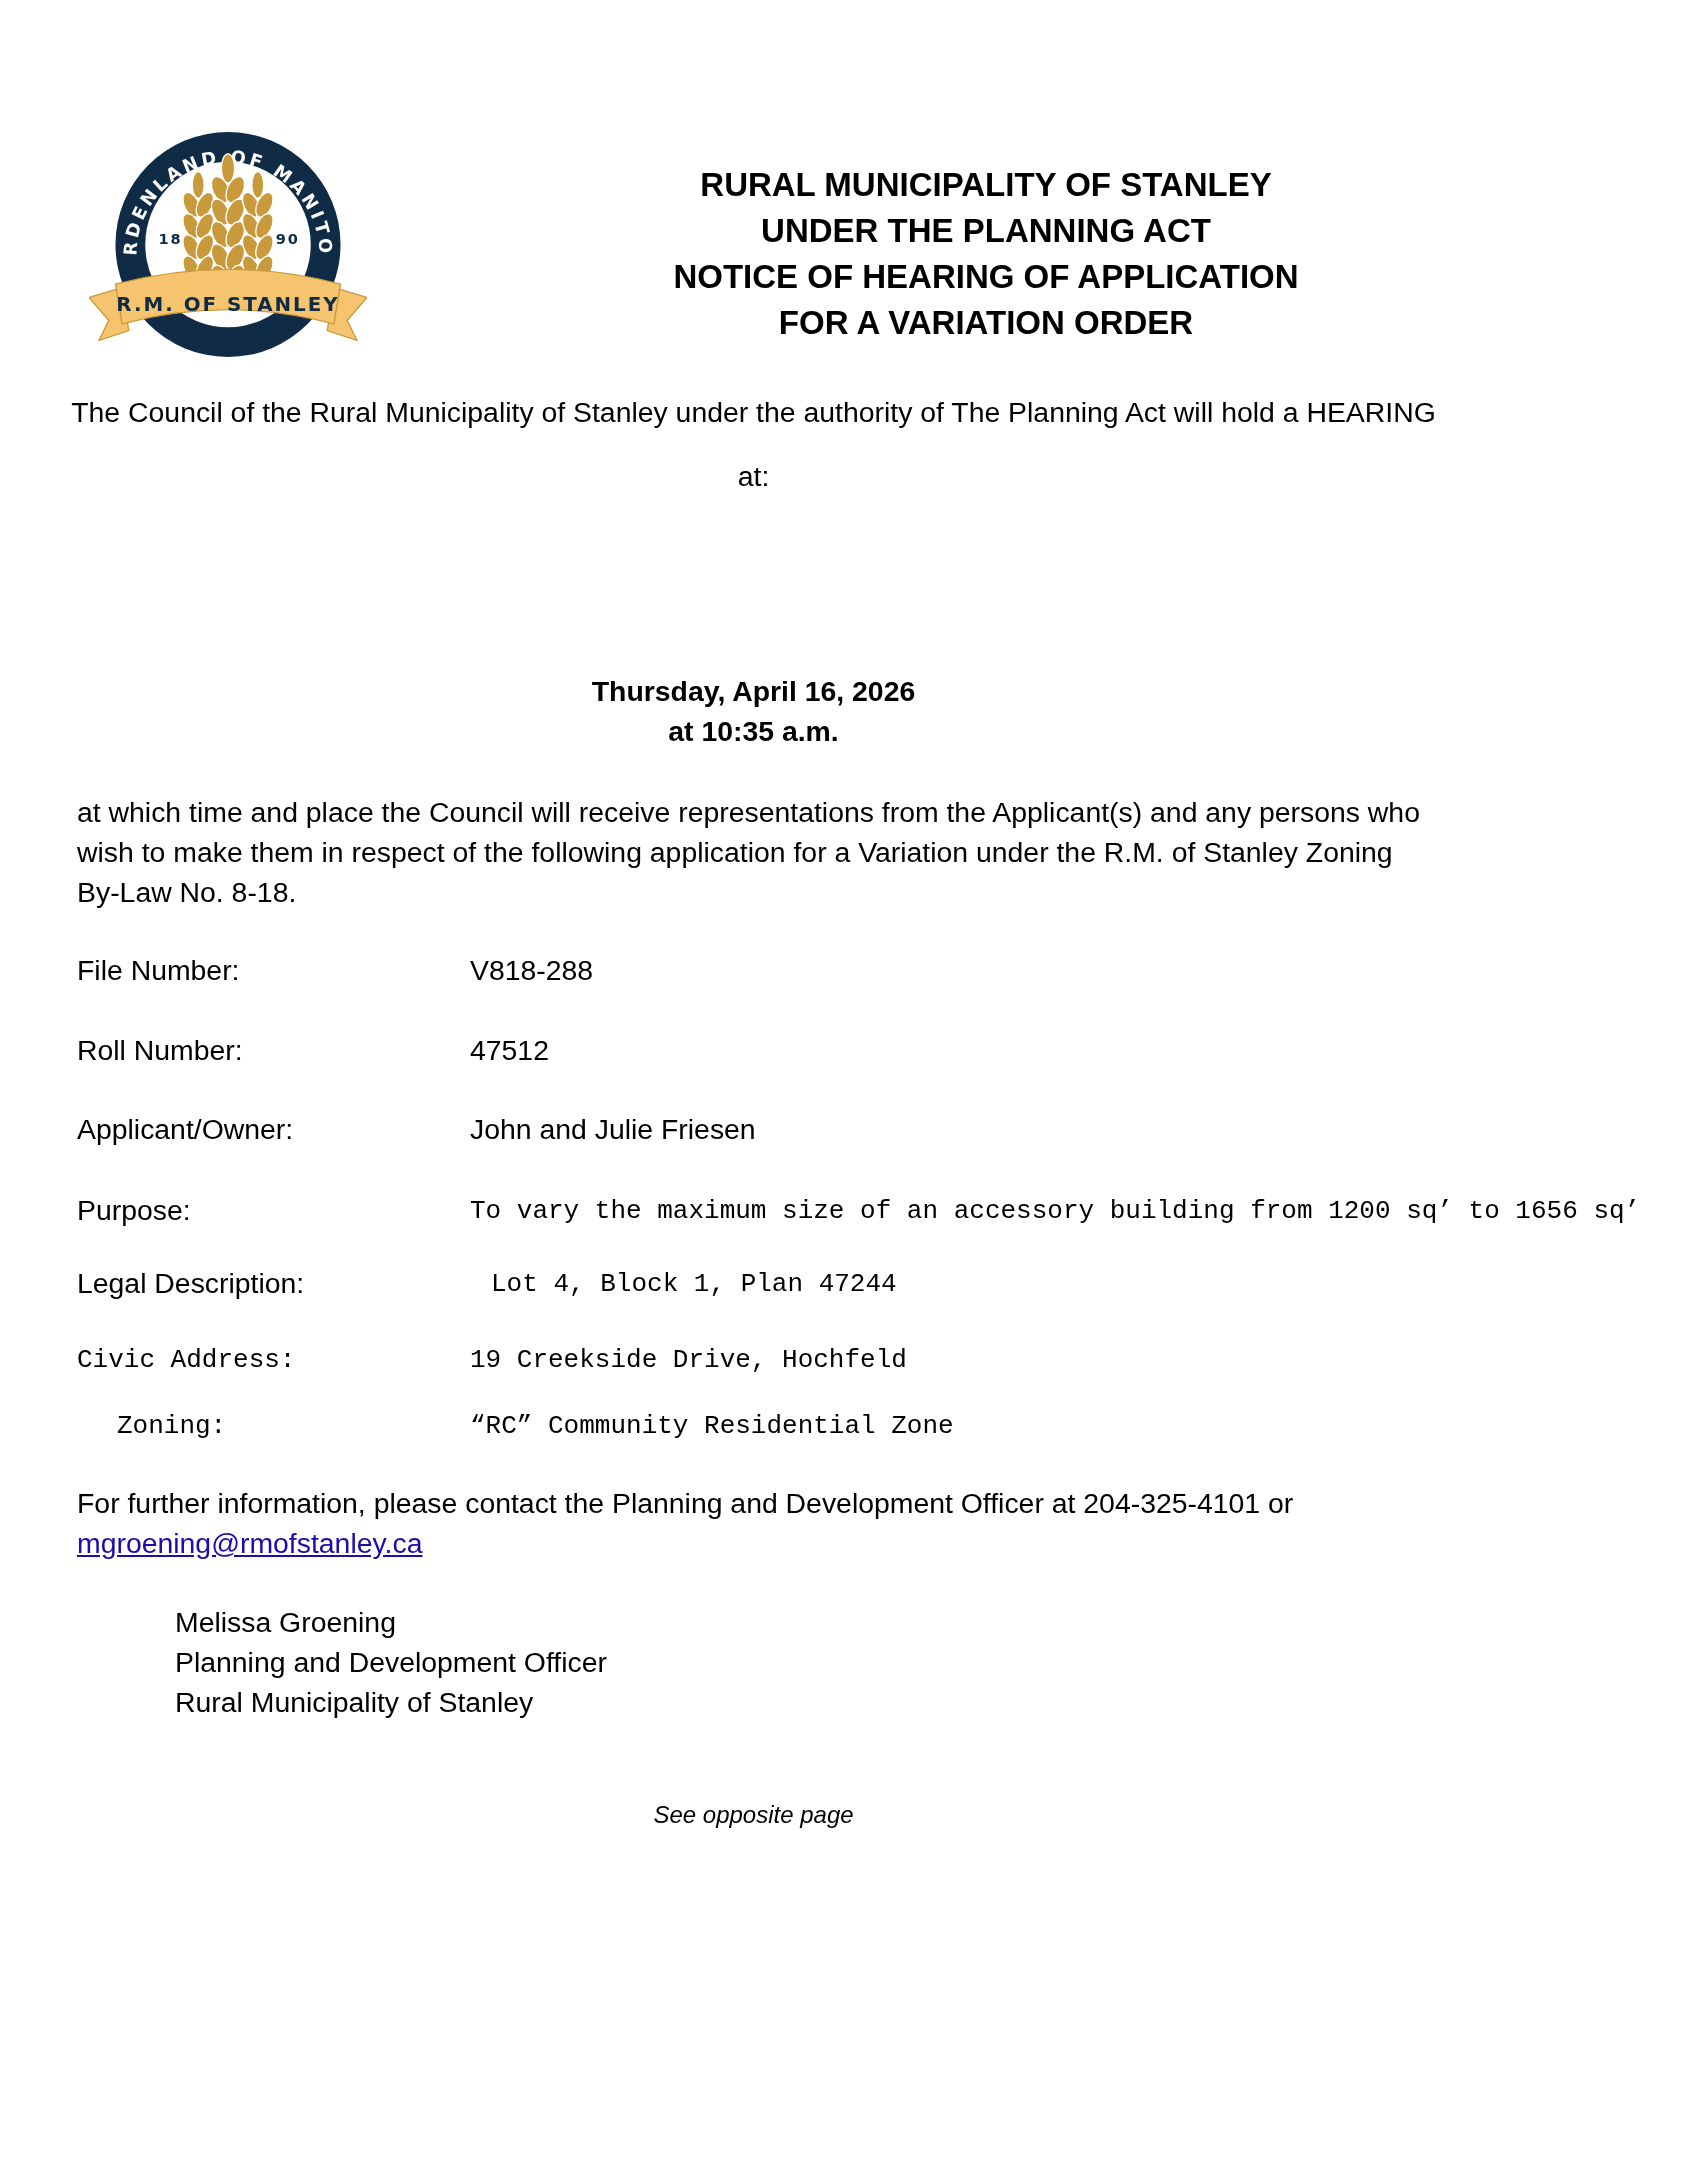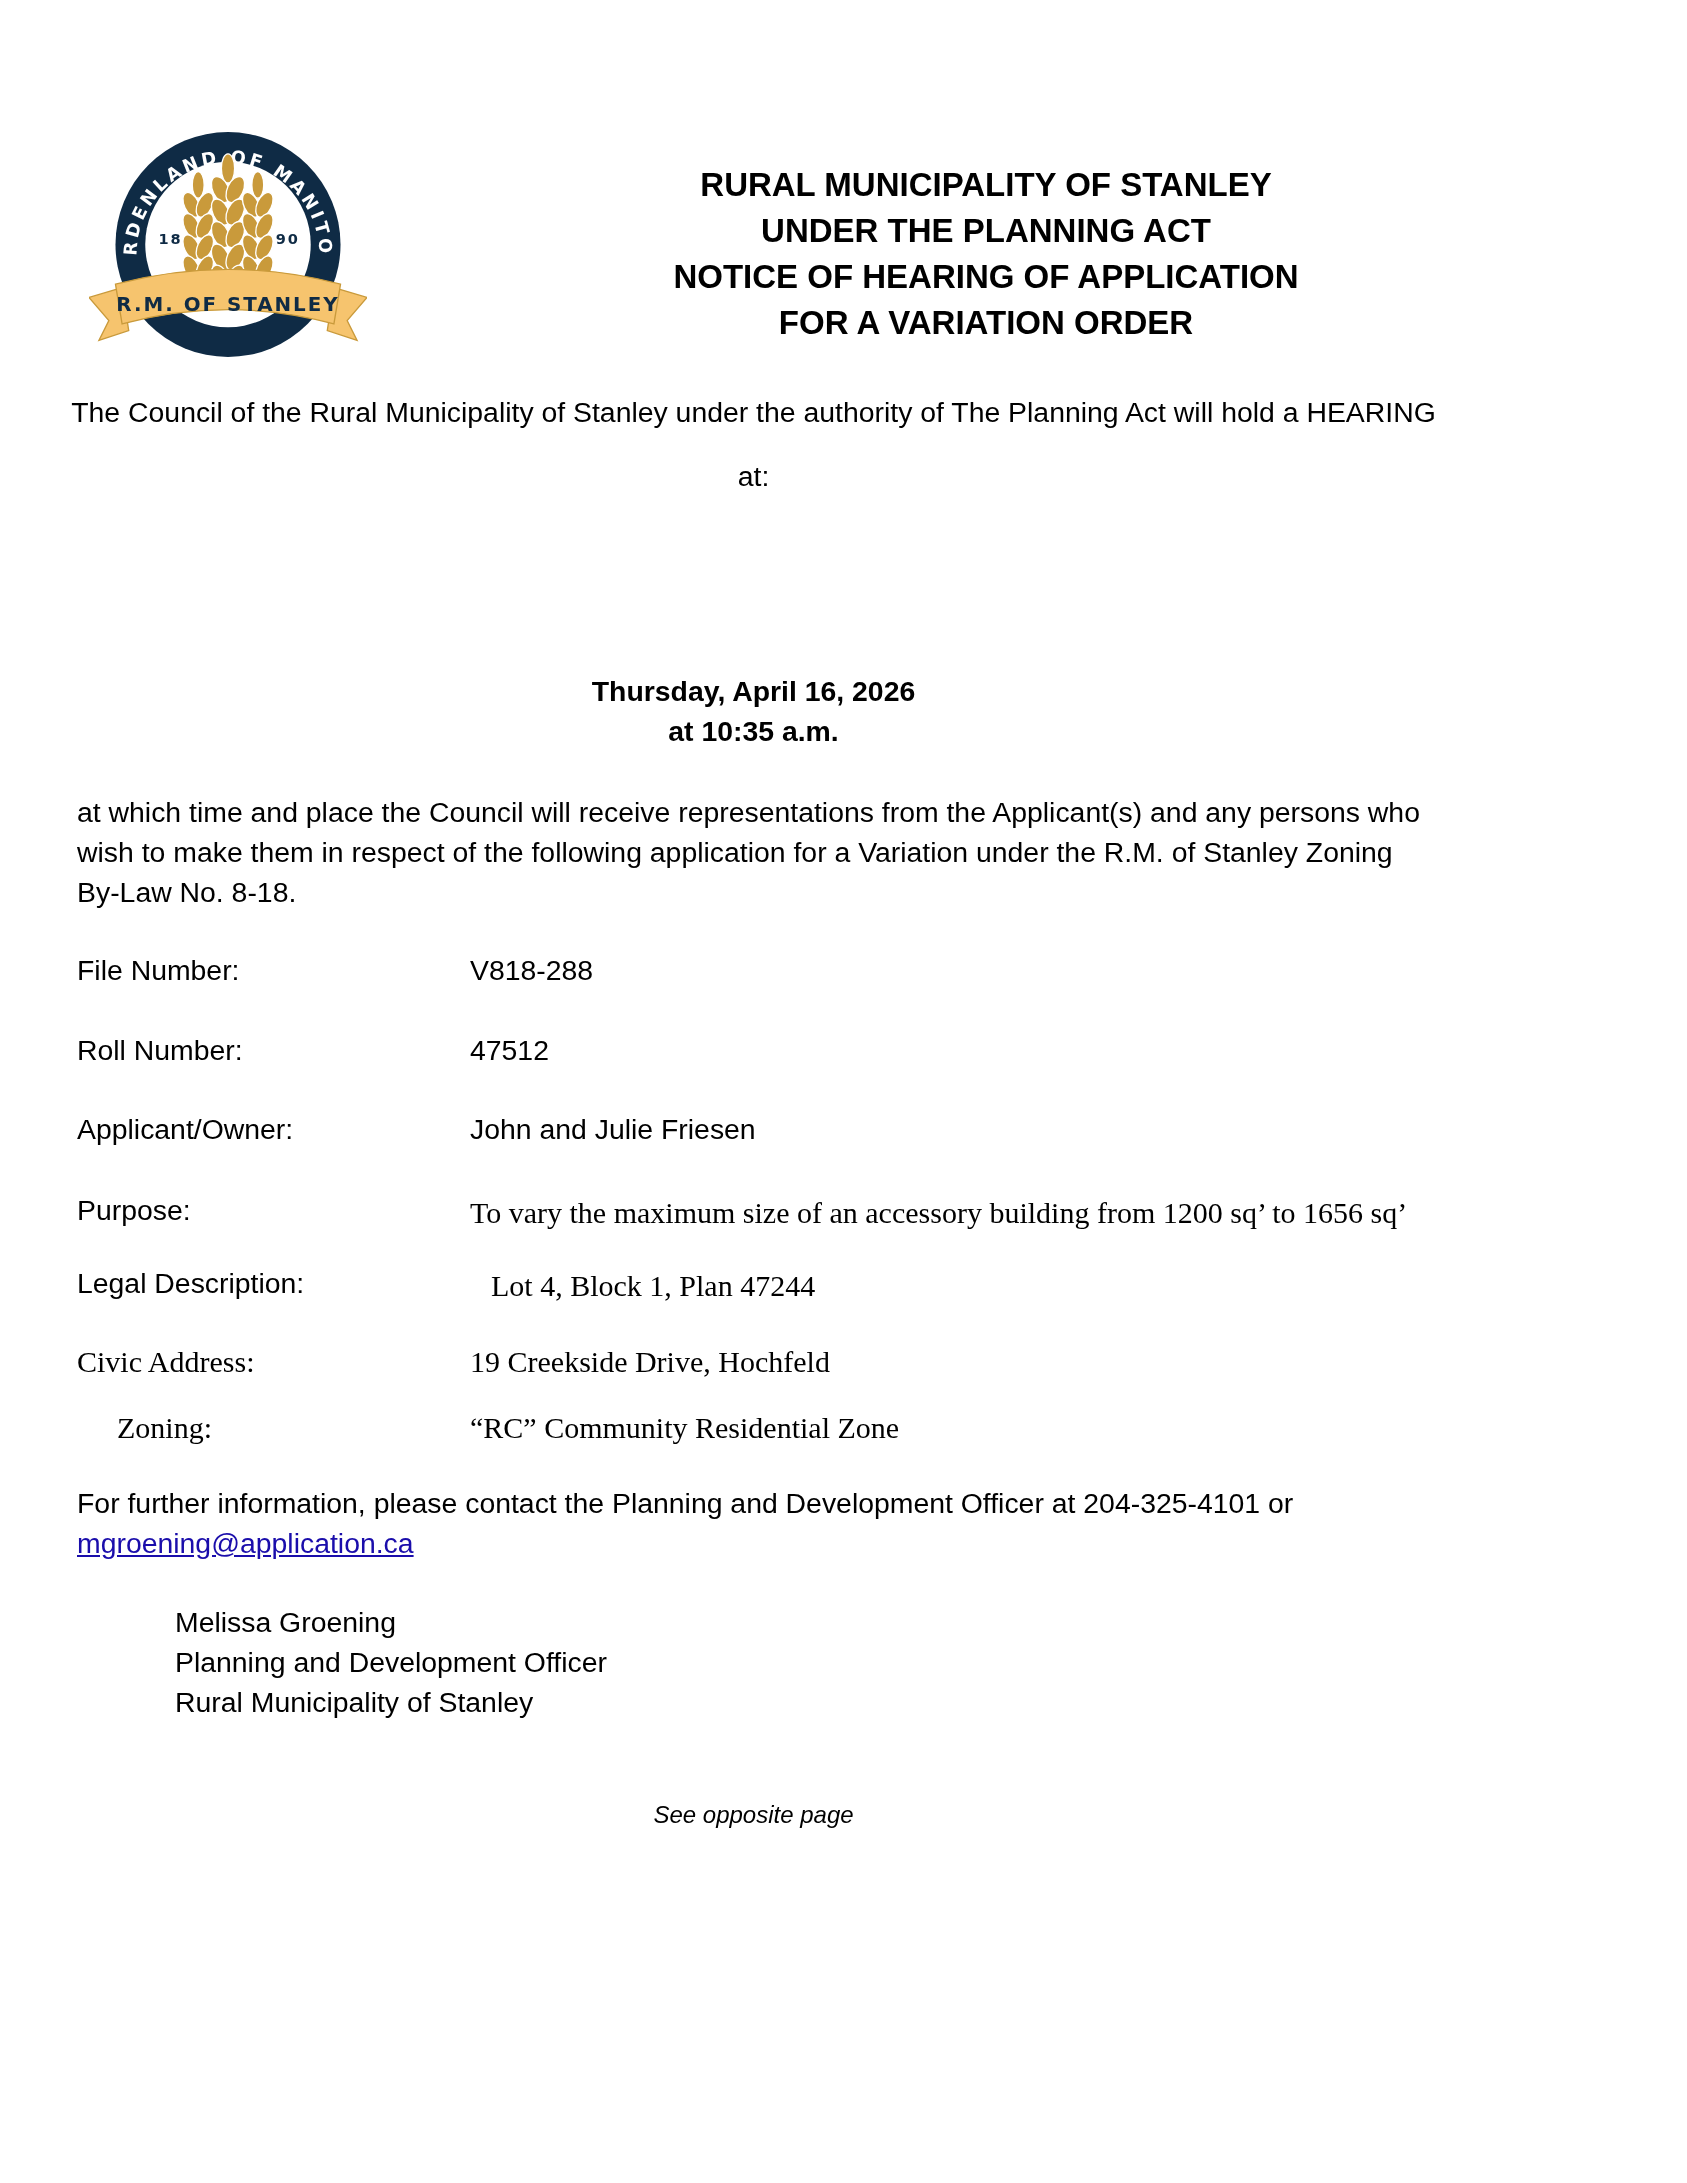--- a/index.html
+++ b/index.html
@@ -5,21 +5,21 @@
   html, body { margin: 0; padding: 0; background: #ffffff; }
   body { width: 1687px; height: 2183px; position: relative; overflow: hidden;
          font-family: "Liberation Sans", sans-serif; color: #000; }
   .abs { position: absolute; white-space: nowrap; }
   .center { left: 0; width: 1507px; text-align: center; }
   .heading { font-weight: bold; font-size: 33px; line-height: 46px; }
   .body-text { font-size: 28.4px; line-height: 40px; }
   .bold { font-weight: bold; }
   .label { left: 77px; font-size: 28.4px; }
   .value { left: 470px; font-size: 28.4px; }
-  .mono { font-family: Liberation Serif, serif; font-size: 30px; }
+  .mono { font-family: Liberation Mono, monospace; font-size: 26px; }
   .link { color: #1a0dab; text-decoration: underline; }
   .italic { font-style: italic; font-size: 24px; }
   #logo { position: absolute; left: 89px; top: 122px; width: 278px; height: 245px; }
 </style>
 </head>
 <body>
 
 <svg id="logo" viewBox="0 0 420 370">
   <defs>
     <path id="ringPath" d="M 72 200 A 138 138 0 1 1 348 200"></path>
@@ -123,21 +123,21 @@
 
   <div class="abs label mono" style="top:1345px;">Civic Address:</div>
   <div class="abs value mono" style="top:1345px;">19 Creekside Drive, Hochfeld</div>
 
   <div class="abs label mono" style="top:1411px;margin-left:40px;">Zoning:</div>
   <div class="abs value mono" style="top:1411px;">“RC” Community Residential Zone</div>
 </div>
 
 <div class="abs body-text" style="left:77px; top:1483px;">
   <div>For further information, please contact the Planning and Development Officer at 204-325-4101 or</div>
-  <a class="link" href="mailto:mgroening@rmofstanley.ca">mgroening@application.ca</a>
+  <a class="link" href="mailto:mgroening@rmofstanley.ca">mgroening@rmofstanley.ca</a>
 </div>
 
 <div class="abs body-text" style="left:175px; top:1602px;">
   <div>Melissa Groening</div>
   <div>Planning and Development Officer</div>
   <div>Rural Municipality of Stanley</div>
 </div>
 
 <div class="abs center italic" style="top:1801px;">See opposite page</div>
 

